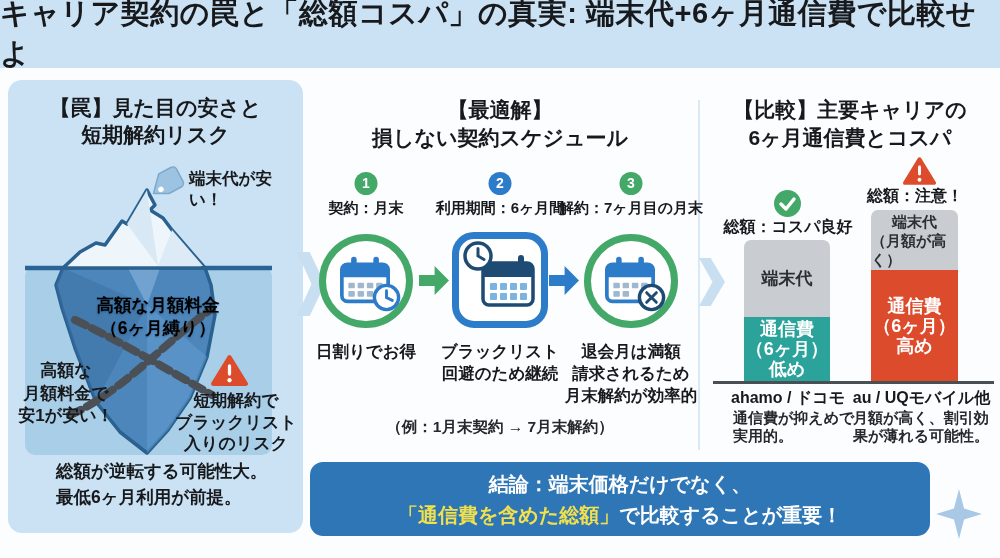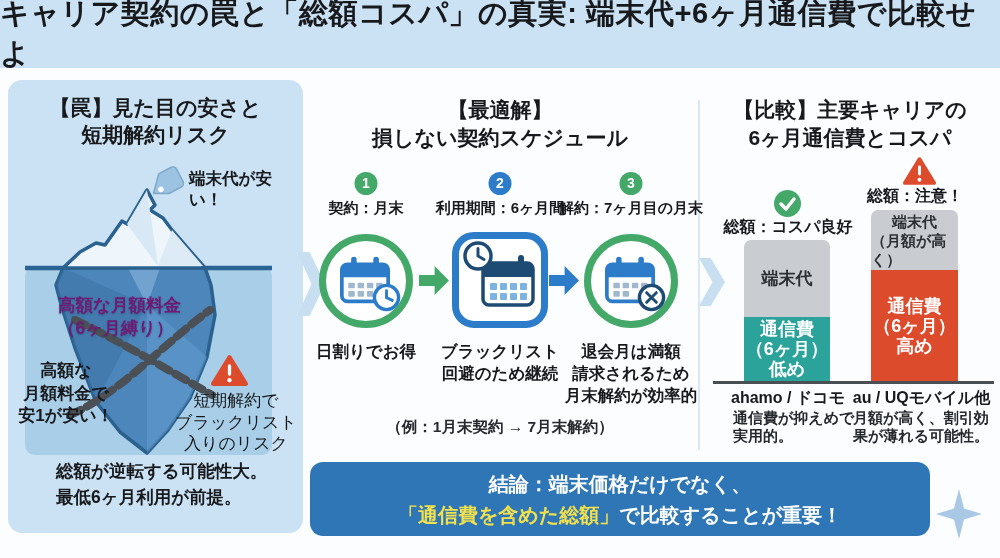--- a/index.html
+++ b/index.html
@@ -14,27 +14,27 @@
 
   
   .trap { position:absolute; left:8px; top:80px; width:295px; height:453px;
     background:var(--panel-blue); border-radius:14px; }
   .trap-title { position:absolute; top:14px; width:100%; text-align:center;
     font-size:21px; font-weight:bold; line-height:27px; color:#17191c; }
   .scene-svg { position:absolute; left:0; top:85px; width:295px; height:300px; }
   .tag-icon { position:absolute; left:140px; top:86px; width:38px; height:38px; transform:rotate(-28deg); }
   .tag-label { position:absolute; left:181px; top:88px; width:114px; font-size:16.5px;
     font-weight:bold; line-height:21px; color:#17191c; }
-  .iceberg-label { position:absolute; left:50px; top:214px; width:200px; text-align:left;
-    color:#701a75; font-size:17.5px; font-weight:bold; line-height:23px; text-shadow:0 1px 2px rgba(20,50,80,.35); }
+  .iceberg-label { position:absolute; left:50px; top:214px; width:200px; text-align:center;
+    color:#000000; font-size:17.5px; font-weight:bold; line-height:23px; text-shadow:0 1px 2px rgba(20,50,80,.35); }
   .hidden-cost { position:absolute; left:2px; top:280px; width:112px; text-align:center;
     font-size:17px; font-weight:bold; line-height:22.5px; color:#17191c; }
   .warn-icon-small { position:absolute; left:203px; top:274px; width:37px; height:33px; }
   .blacklist-note { position:absolute; left:156px; top:310px; width:144px; text-align:center;
-    font-size:17px; font-weight:normal; line-height:21.5px; color:#17191c; }
+    font-size:17px; font-weight:bold; line-height:21.5px; color:#17191c; }
   .trap-foot { position:absolute; left:48px; top:378px; width:226px;
     font-size:17.5px; font-weight:bold; line-height:26px; color:#17191c; }
 
   
   .chevron { position:absolute; background:var(--chevron-blue);
     clip-path:polygon(0 0,45% 0,100% 50%,45% 100%,0 100%,52% 50%); }
   .chev1 { left:297px; top:252px; width:28px; height:64px; }
   .chev2 { left:699px; top:258px; width:26px; height:48px; }
   .divider { position:absolute; left:698px; top:100px; width:2px; height:350px; background:#d8e9f5; }
 

